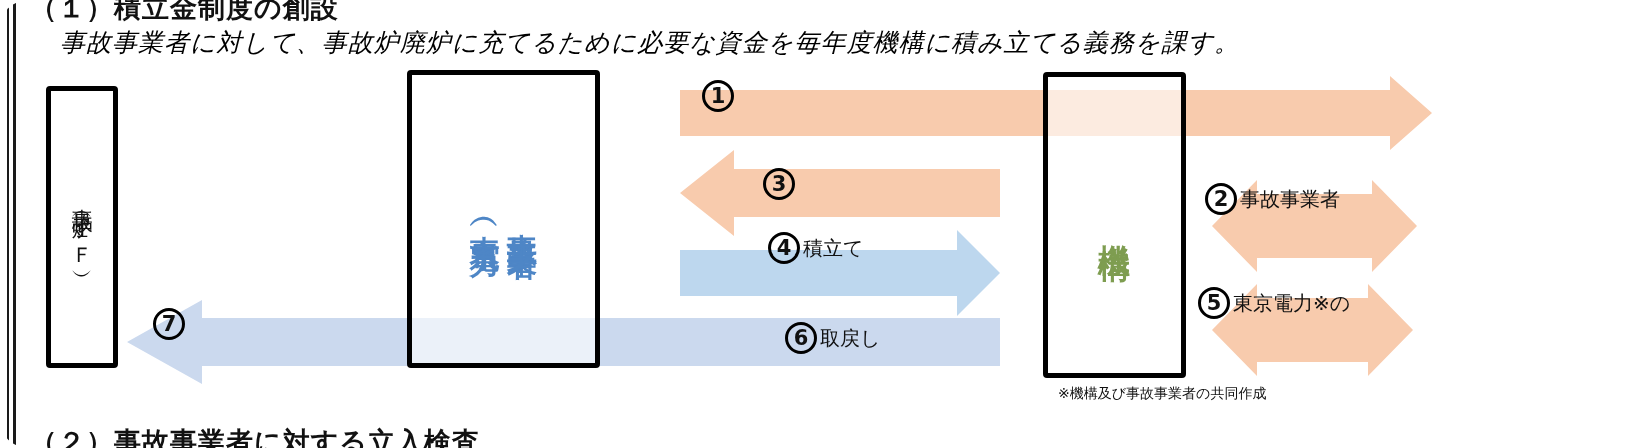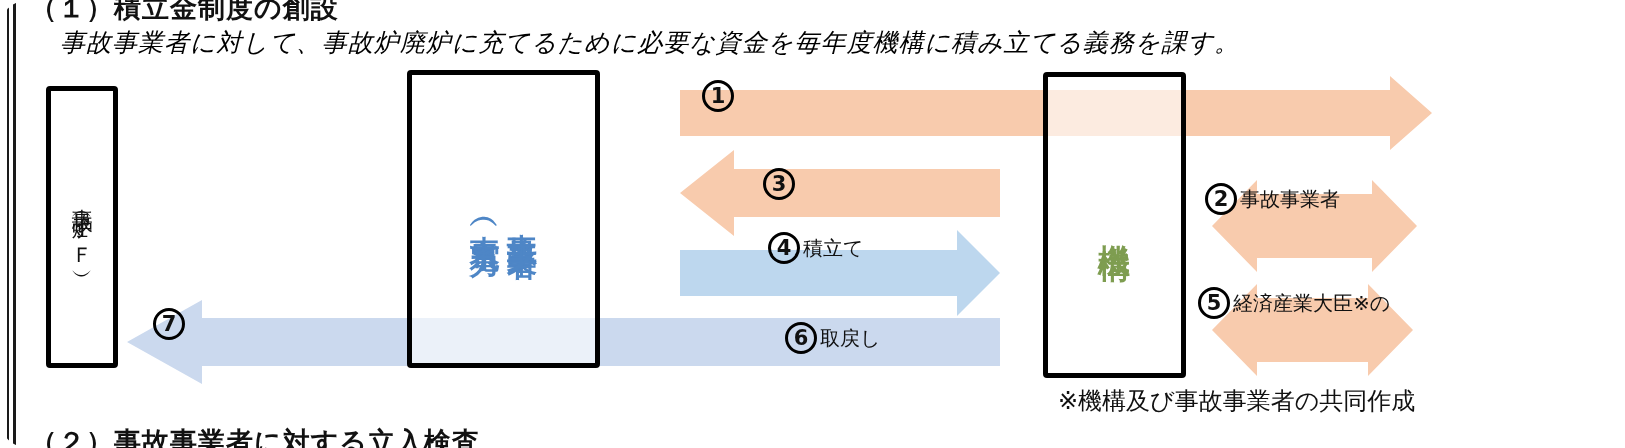--- a/index.html
+++ b/index.html
@@ -46,21 +46,21 @@
     display:inline-flex; align-items:center; justify-content:center;
     width:32px; height:32px; border:3px solid #000; border-radius:50%;
     font-size:21px; font-weight:bold; box-sizing:border-box;
     margin-right:3px; background:transparent; flex:0 0 auto;
   }
   .arrow-label.two-line{flex-direction:column; align-items:flex-start;}
   .arrow-label.two-line .line{display:flex; align-items:center; line-height:34px;}
   .arrow-label.two-line .line2{padding-left:44px;}
 
   .footnote{
-    position:absolute; font-size:24px; color:#111; white-space:nowrap; z-index:3;
+    position:absolute; font-size:14px; color:#111; white-space:nowrap; z-index:3;
   }
 </style>
 </head>
 <body>
 
 <div class="canvas">
 
   <div class="frame-line" style="left:7px;width:2px;"></div>
   <div class="frame-line" style="left:13px;width:3px;"></div>
   <div class="frame-line" style="left:1605px;width:3px;"></div>
@@ -129,19 +129,19 @@
   <div class="arrow-label two-line" style="left:1205px; top:182px;">
     <span class="line">
       <span class="cnum">2</span>
       <span>事故事業者</span>
     </span>
   </div>
 
   <div class="arrow-label two-line" style="left:1198px; top:286px;">
     <span class="line">
       <span class="cnum">5</span>
-      <span>経済産業大臣※の</span>
+      <span>東京電力※の</span>
     </span>
   </div>
 
   <div class="footnote" style="left:1058px; top:385px;">※機構及び事故事業者の共同作成</div>
 
 </div>
 
 </body></html>

